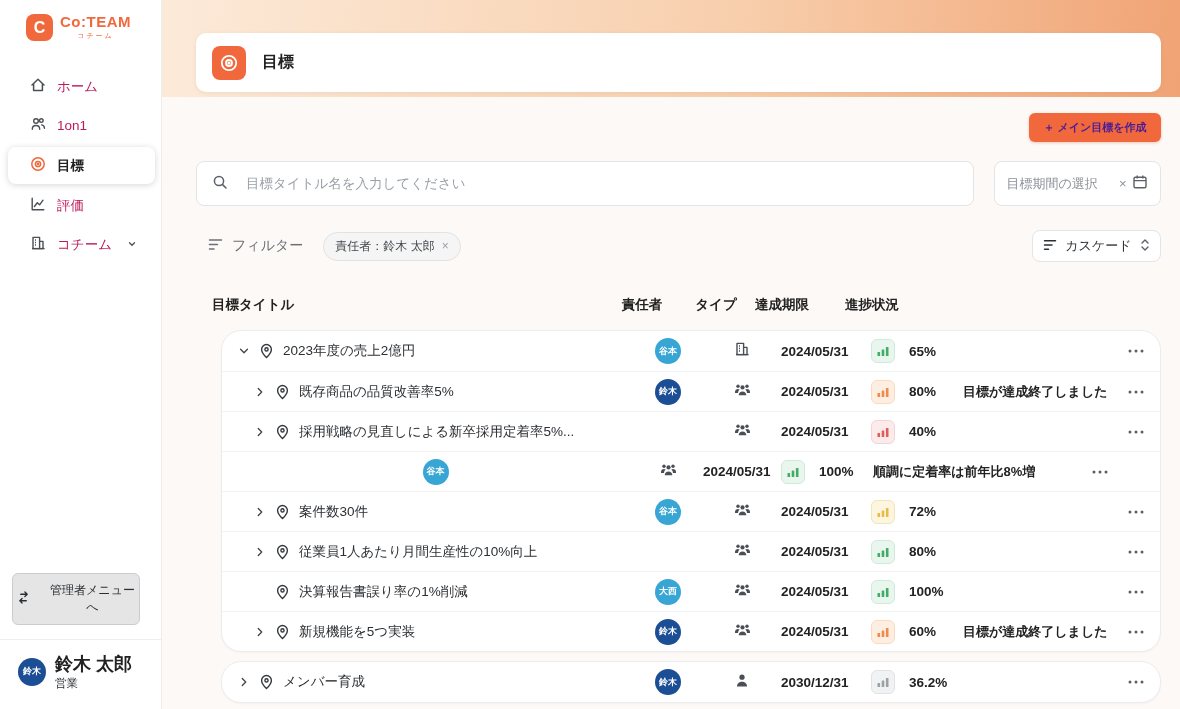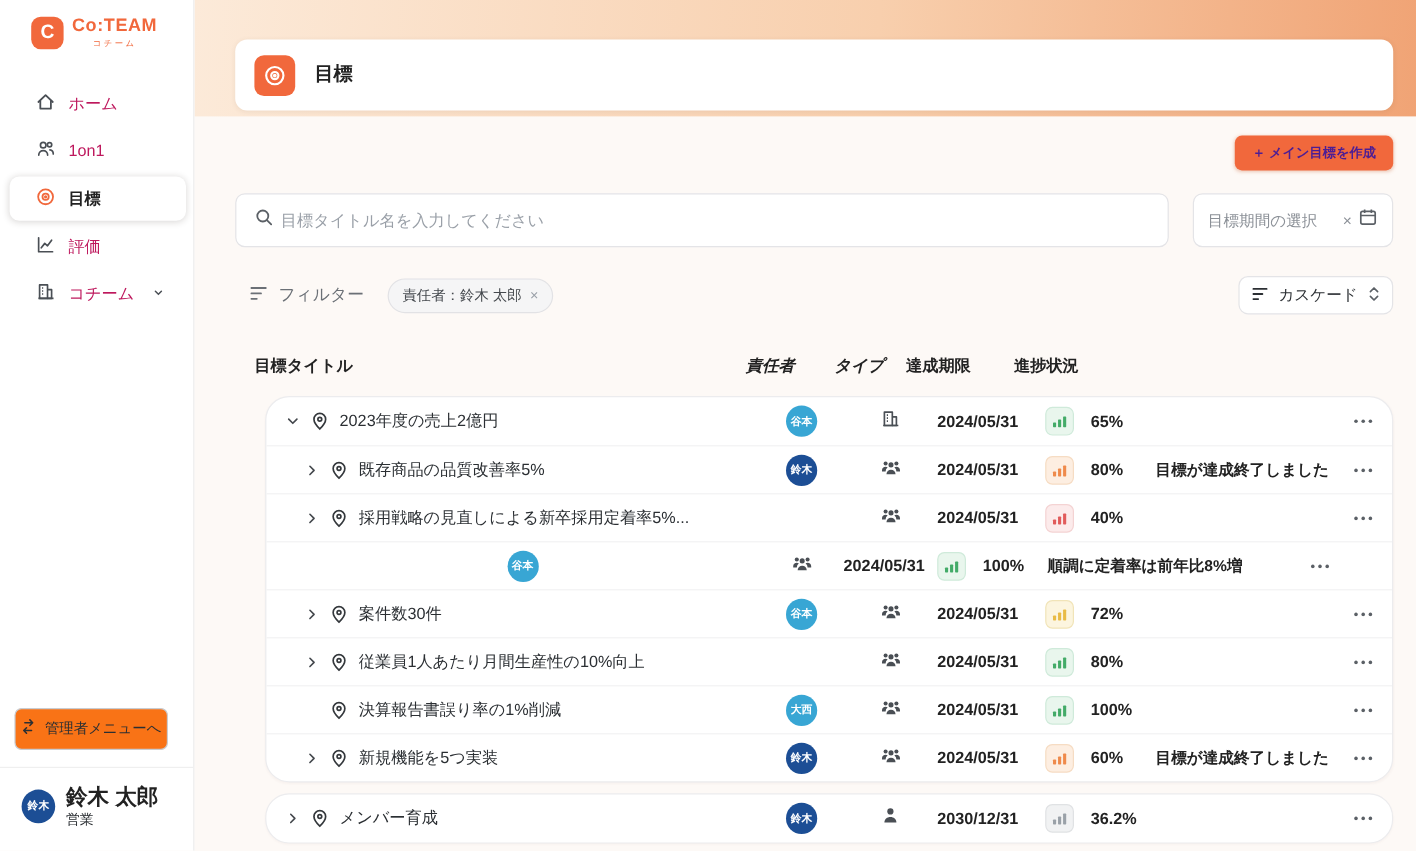--- a/index.html
+++ b/index.html
@@ -20,22 +20,22 @@
   .nav-item { display:flex; align-items:center; gap:11px; padding:10px 0 10px 30px;
     font-size:13.5px; color:#be185d; cursor:pointer; }
   .nav-item svg { flex:none; }
   .nav-item.active { margin:2px 6px 2px 8px; padding:9px 0 9px 22px; background:#fff;
     border-radius:8px; box-shadow:0 1px 6px rgba(40,30,20,.18); font-weight:bold; color:#222; }
   .caret-down { margin-left:4px; }
   .side-bottom { margin-top:auto; }
   .help-row { display:flex; align-items:center; gap:10px; padding:10px 0 10px 24px;
     font-size:13.5px; color:#3a3f45; cursor:pointer; }
   .admin-btn { margin:10px 22px 14px 12px; width:128px; border:1px solid #c9ccd1; border-radius:6px;
-    background:#f97316; padding:8px 4px; font-size:12px; color:#2b2f33; display:flex;
-    align-items:center; justify-content:center; gap:7px; cursor:pointer; font-family:inherit; }
+    background:#e5e5e5; padding:8px 4px; font-size:12px; color:#2b2f33; display:flex;
+    align-items:center; justify-content:center; gap:20px; cursor:pointer; font-family:inherit; }
   .user-row { border-top:1px solid #efefef; display:flex; align-items:center; gap:9px;
     padding:13px 8px 18px 18px; }
   .avatar { border-radius:50%; color:#fff; font-weight:bold; display:flex; align-items:center;
     justify-content:center; flex:none; }
   .user-avatar { width:28px; height:28px; font-size:9px; background:#1c4e95; }
   .user-name { font-size:18px; font-weight:bold; color:#222; line-height:1.3; }
   .user-role { font-size:11.5px; color:#2b2f33; }
   
   .main { flex:1; position:relative; }
   .hero { position:absolute; top:0; left:0; right:0; height:97px;
@@ -45,42 +45,42 @@
     gap:16px; padding-left:16px; box-shadow:0 1px 4px rgba(90,60,40,.08); }
   .header-icon { width:34px; height:34px; border-radius:8px; background:#f1683c;
     display:flex; align-items:center; justify-content:center; }
   .header-title { font-size:16px; font-weight:bold; color:#222; }
   .actions-row { display:flex; justify-content:flex-end; margin-top:21px; }
   .create-btn { background:#f1683c; color:#4c1d95; border:none; border-radius:6px; font-size:11px;
     font-weight:bold; padding:7px 14px; display:flex; align-items:center; gap:6px; cursor:pointer;
     font-family:inherit; box-shadow:0 1px 3px rgba(200,90,40,.3); }
   .search-row { display:flex; gap:20px; margin-top:19px; }
   .search-box { flex:1; background:#fff; border:1px solid #e4e4e7; border-radius:8px; height:45px;
-    display:flex; align-items:center; gap:6px; padding:0 15px; }
+    display:flex; align-items:center; gap:18px; padding:0 15px; }
   .search-box input { border:none; outline:none; flex:1; font-size:13.5px; color:#333;
     font-family:inherit; background:transparent; }
   .search-box input::placeholder { color:#9aa0a8; }
   .period-box { width:167px; min-width:167px; background:#fff; border:1px solid #e4e4e7;
     border-radius:8px; display:flex; align-items:center; padding:0 12px; cursor:pointer; }
   .period-label { font-size:13px; color:#8b9097; flex:1; }
   .period-clear { color:#8b9097; font-size:13px; padding:0 5px; cursor:pointer; }
   .filter-row { display:flex; align-items:center; margin-top:24px; min-height:32px; }
   .filter-label { display:flex; align-items:center; gap:9px; color:#6b7076; font-size:14px;
     padding-left:12px; cursor:pointer; }
   .chip { margin-left:20px; background:#f5f5f6; border:1px solid #e2e2e5; border-radius:15px;
     font-size:12px; color:#45494e; padding:5px 11px; display:flex; align-items:center; gap:7px; }
   .chip-x { color:#9aa0a8; cursor:pointer; font-size:12px; }
   .cascade-box { margin-left:auto; background:#fff; border:1px solid #e4e4e7; border-radius:8px;
     height:32px; display:flex; align-items:center; gap:8px; padding:0 10px; font-size:13px;
     color:#2b2f33; cursor:pointer; }
   
   .tgrid { display:grid; grid-template-columns:395px 70px 78px 90px 1fr 36px; padding:0 16px;
     align-items:center; }
   .thead { margin-top:26px; height:34px; font-size:13.5px; font-weight:bold; color:#222; }
-  .th-center { text-align:center;font-style:italic; }
+  .th-center { text-align:center; }
   .table-card { background:#fff; border:1px solid #ececee; border-radius:20px; margin-top:8px;
     box-shadow:0 1px 2px rgba(90,60,40,.04);margin-left:25px; }
   .row { height:40px; }
   .row + .row { border-top:1px solid #f2f2f3; }
   .cell-title { display:flex; align-items:center; gap:9px; font-size:13.5px; color:#2b2f33;
     white-space:nowrap; overflow:hidden; }
   .ind-1 { padding-left:16px; } .ind-2 { padding-left:37px; }
   .chev { width:12px; min-width:12px; display:flex; align-items:center; cursor:pointer; }
   .goal-pin { display:flex; align-items:center; }
   .cell-owner { display:flex; justify-content:center; }

